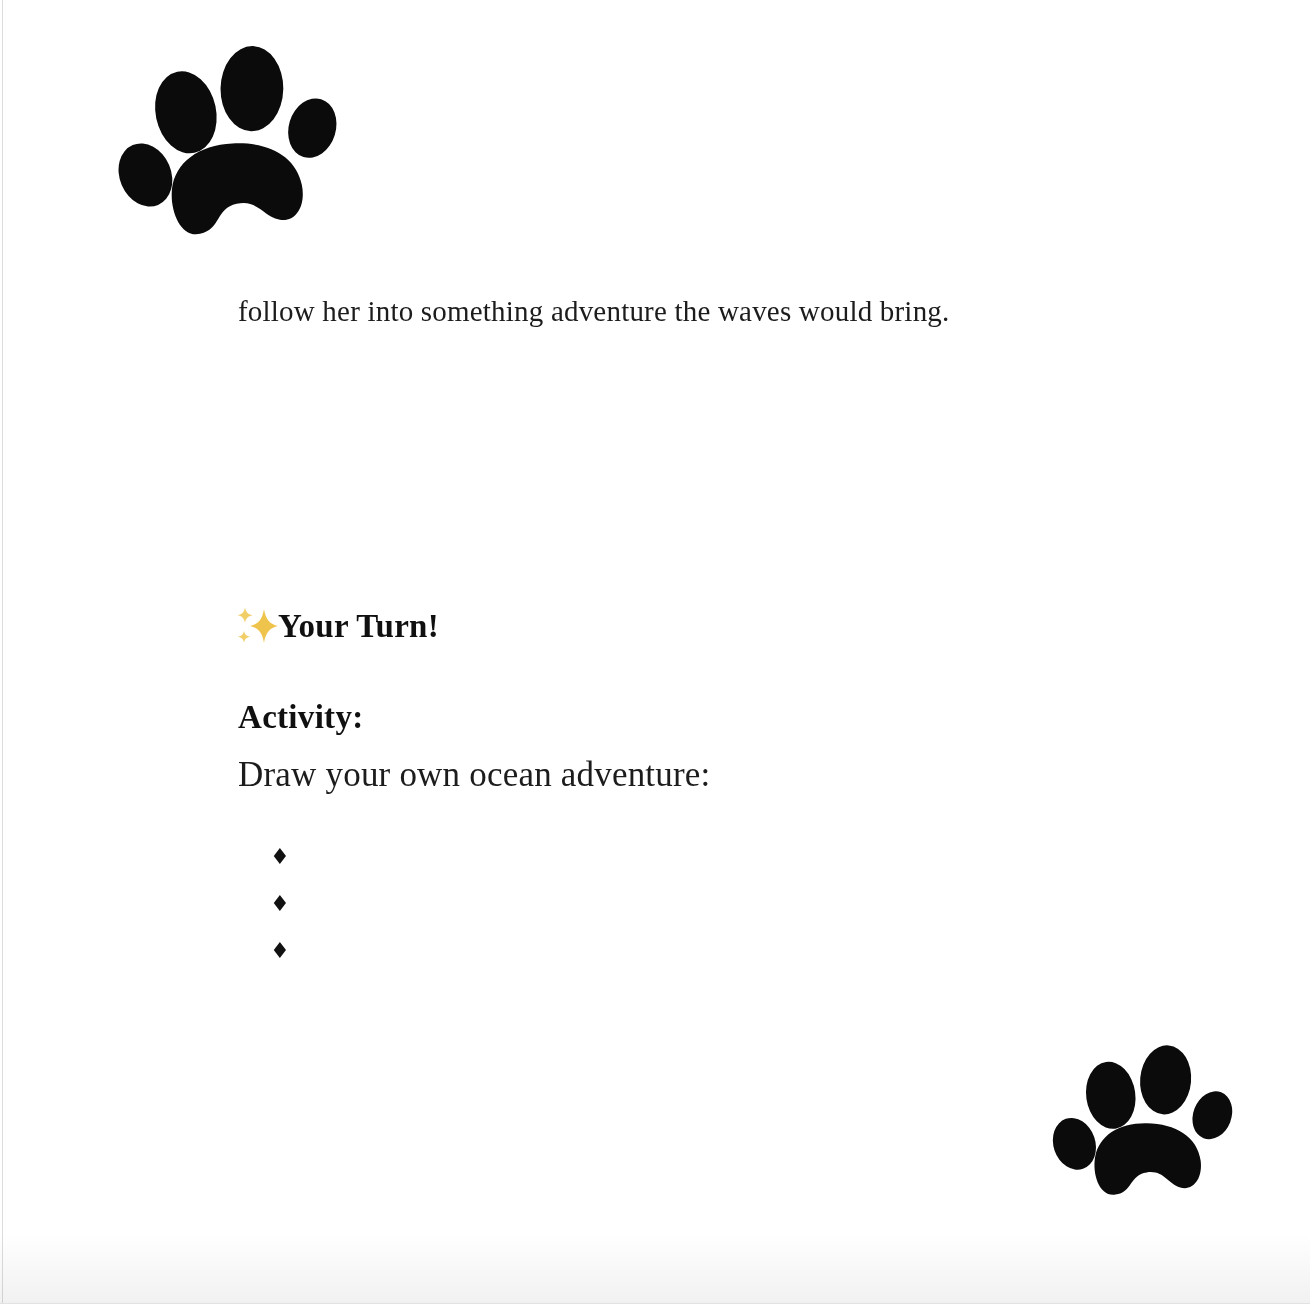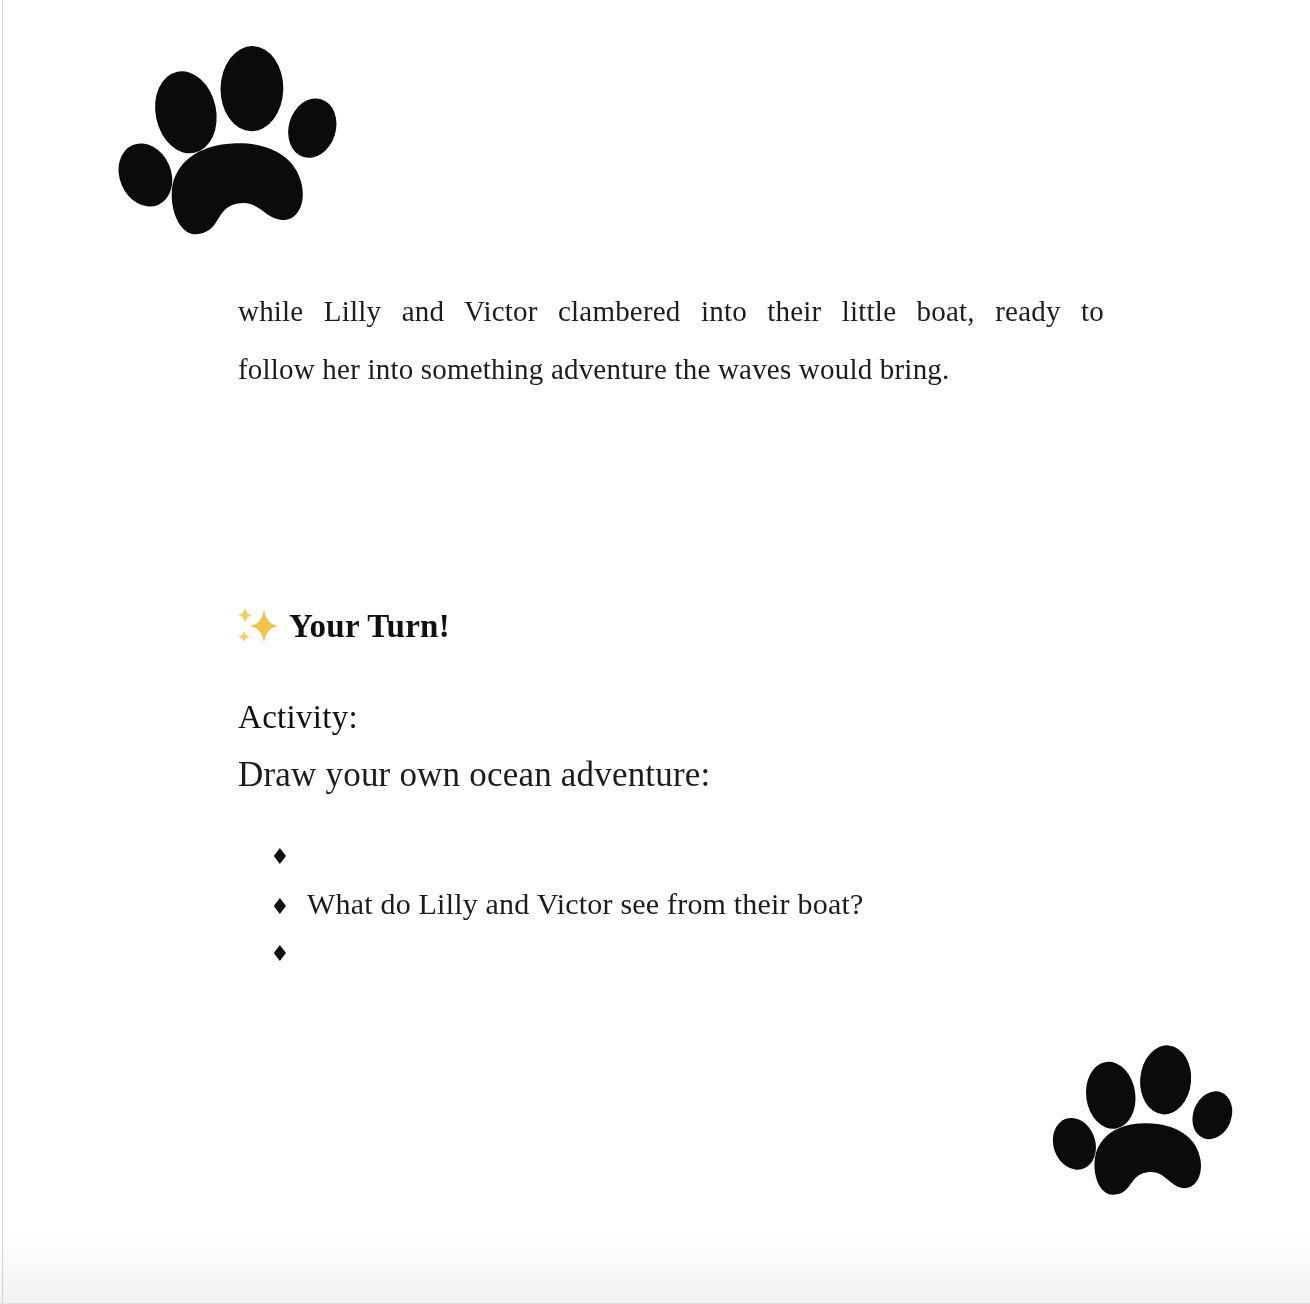--- a/index.html
+++ b/index.html
@@ -58,37 +58,36 @@
     white-space: normal;
   }
   .story .pline.last {
     text-align-last: left;
   }
   .heading-row {
     position: absolute;
     left: 238px; top: 606px;
     display: flex;
     align-items: center;
-    gap: 11px;
   }
   .sparkles {
     width: 40px; height: 40px;
     flex: 0 0 auto;
   }
   .sparkles svg { display: block; width: 100%; height: 100%; }
   .h-bold {
     font-weight: bold;
     font-size: 33px;
     color: #101010;
     letter-spacing: 0.3px;
   }
   .activity-heading {
     position: absolute;
     left: 238px; top: 699px;
-    font-weight: normal;
+    font-weight: bold;
     font-size: 33px;
     color: #101010;
     letter-spacing: 0.3px;
   }
   .activity-prompt {
     position: absolute;
     left: 238px; top: 755px;
     font-size: 35px;
     letter-spacing: 0.2px;
   }
@@ -123,21 +122,20 @@
   <svg viewBox="0 0 200 180" xmlns="http://www.w3.org/2000/svg" fill="#0b0b0b">
     <ellipse cx="25" cy="112" rx="23" ry="29" transform="rotate(-20 25 112)"></ellipse>
     <ellipse cx="64" cy="58" rx="27" ry="37" transform="rotate(-9 64 58)"></ellipse>
     <ellipse cx="124" cy="40" rx="28" ry="38" transform="rotate(4 124 40)"></ellipse>
     <ellipse cx="176" cy="78" rx="21" ry="27" transform="rotate(20 176 78)"></ellipse>
     <path d="M 48,126 C 52,102 74,88 104,88 C 136,88 160,102 164,128 C 167,148 156,162 142,158 C 128,154 124,139 105,142 C 86,145 90,164 71,167 C 54,170 45,146 48,126 Z"></path>
   </svg>
 </div>
 
 <div class="story">
-  <div class="pline">while Lilly and Victor clambered into their little boat, ready to</div>
   <div class="pline last">follow her into something adventure the waves would bring.</div>
 </div>
 
 <div class="heading-row">
   <span class="sparkles">
     <svg viewBox="0 0 40 40" xmlns="http://www.w3.org/2000/svg">
       <path fill="#efc44d" d="M26,3 C27.6,13.5 32,18.3 40,20 C32,21.7 27.6,26.5 26,37 C24.4,26.5 20,21.7 12,20 C20,18.3 24.4,13.5 26,3 Z"></path>
       <path fill="#f2ce66" d="M7,1.5 C7.9,6.3 10,8.3 14.5,9.2 C10,10.1 7.9,12.1 7,16.9 C6.1,12.1 4,10.1 -0.5,9.2 C4,8.3 6.1,6.3 7,1.5 Z"></path>
       <path fill="#f2ce66" d="M6,25 C6.7,28.4 8.5,30.2 12,30.8 C8.5,31.4 6.7,33.2 6,36.6 C5.3,33.2 3.5,31.4 0,30.8 C3.5,30.2 5.3,28.4 6,25 Z"></path>
     </svg>
@@ -147,21 +145,20 @@
 
 <div class="activity-heading">Activity:</div>
 <div class="activity-prompt">Draw your own ocean adventure:</div>
 
 <ul class="activity-list">
   <li>
     <span class="bullet">♦</span>
   </li>
   <li>
     <span class="bullet">♦</span>
-    <span>What do Lilly and Victor see from their boat?</span>
   </li>
   <li>
     <span class="bullet">♦</span>
   </li>
 </ul>
 
 <div class="paw paw-br">
   <svg viewBox="0 0 200 180" xmlns="http://www.w3.org/2000/svg" fill="#0b0b0b">
     <ellipse cx="25" cy="112" rx="23" ry="29" transform="rotate(-20 25 112)"></ellipse>
     <ellipse cx="64" cy="58" rx="27" ry="37" transform="rotate(-9 64 58)"></ellipse>

